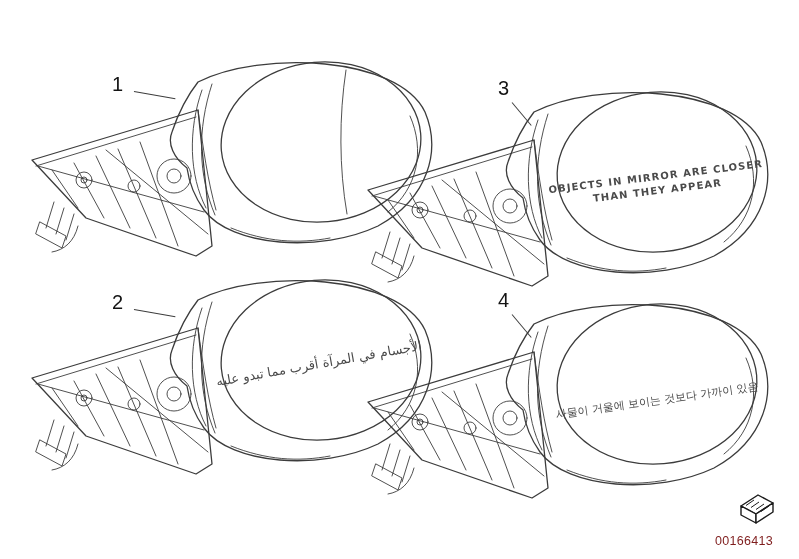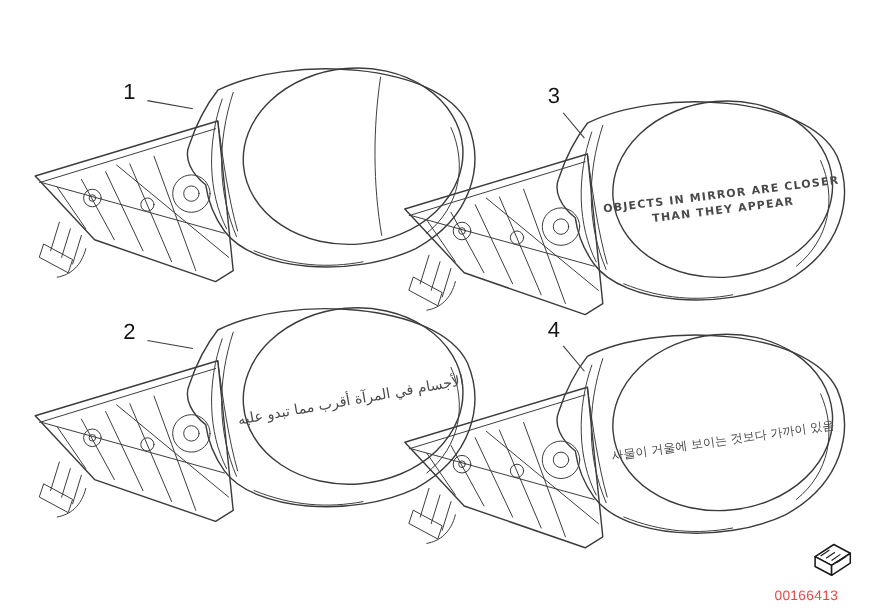--- a/index.html
+++ b/index.html
@@ -41,22 +41,22 @@
   .glass-text-ar{
     fill:#4a4a4a;font-size:13px;font-family:"DejaVu Sans",sans-serif;
     text-anchor:middle;
   }
   .glass-text-ko{
     fill:#4a4a4a;font-size:11px;font-family:"DejaVu Sans",sans-serif;
     text-anchor:middle;
   }
   .corner-icon{position:absolute;left:737px;top:488px;width:40px;height:42px;}
   .part-number{
-    position:absolute;left:704px;top:534px;width:80px;text-align:left;
-    font-size:12.5px;color:#ef4444;letter-spacing:0.3px;
+    position:absolute;left:704px;top:534px;width:80px;text-align:center;
+    font-size:12.5px;color:#7f1d1d;letter-spacing:0.3px;
   }
   .defs-hidden{position:absolute;width:0;height:0;overflow:hidden;}
 </style>
 </head>
 <body>
 
 <svg class="defs-hidden" aria-hidden="true">
   <symbol id="mirror-asm" viewBox="0 0 412 212">
     <g class="art">
       <path class="heavy" d="M172,32 C235,0 372,6 399,62 C415,100 403,148 352,176 C295,203 205,197 178,160 C168,146 163,132 161,118 C148,108 141,94 146,82 C152,64 161,46 172,32 Z"></path>

